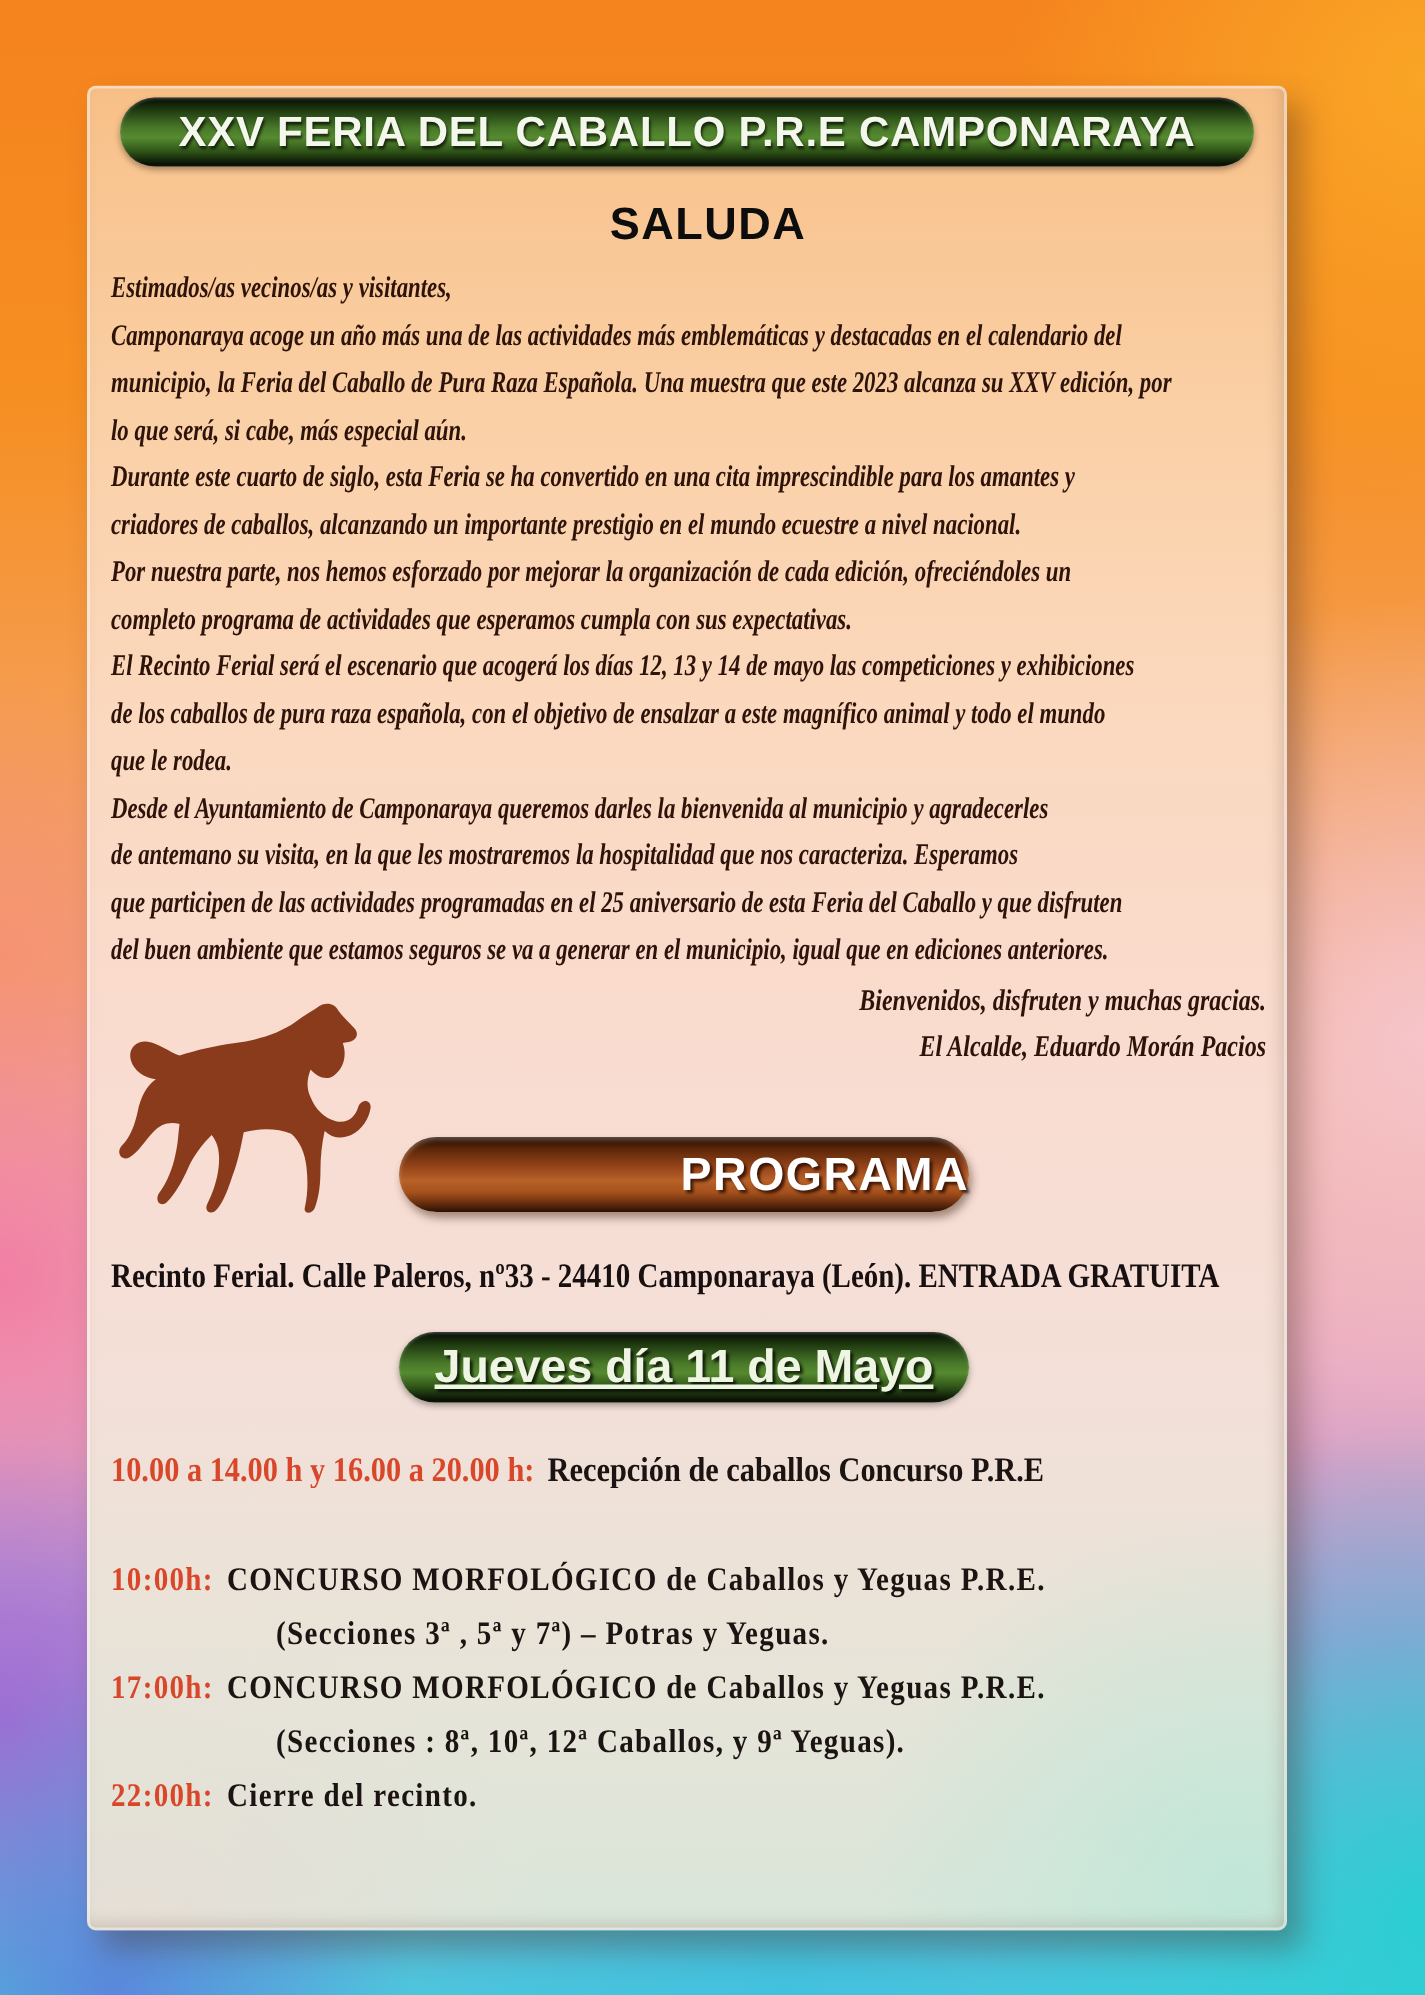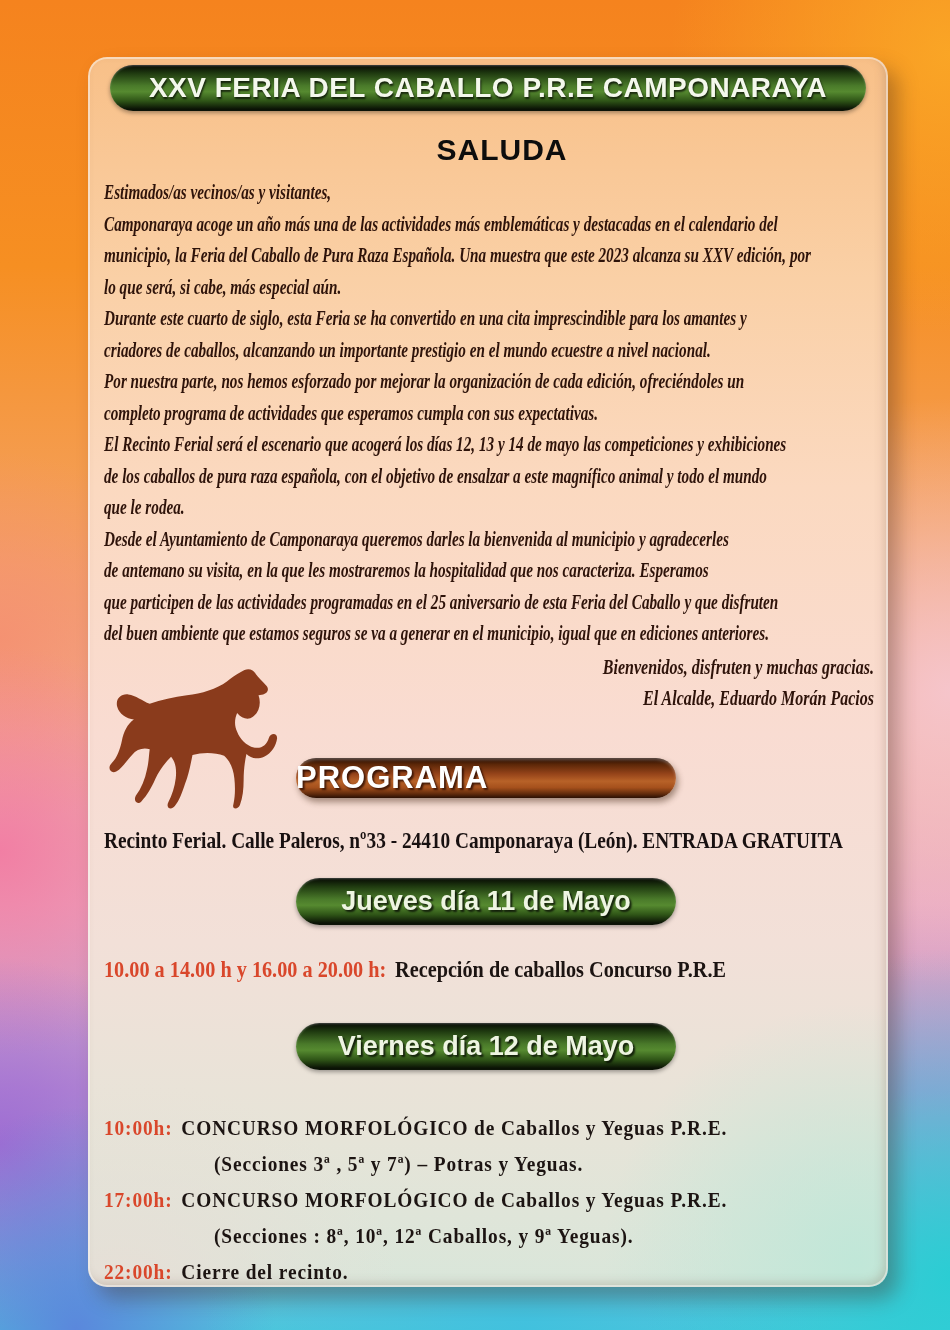--- a/index.html
+++ b/index.html
@@ -16,22 +16,22 @@
       radial-gradient(ellipse 50% 38% at 100% 96%, rgba(40,206,211,.95), rgba(40,206,211,0) 65%),
       radial-gradient(ellipse 48% 26% at 55% 100%, rgba(63,192,222,.85), rgba(63,192,222,0) 70%),
       radial-gradient(ellipse 30% 24% at 8% 100%,  rgba(91,132,220,.95), rgba(91,132,220,0) 70%),
       radial-gradient(ellipse 30% 20% at 0% 86%,   rgba(160,106,210,.95), rgba(160,106,210,0) 70%),
       radial-gradient(ellipse 32% 22% at 0% 64%,   rgba(242,122,162,.9), rgba(242,122,162,0) 70%),
       radial-gradient(ellipse 30% 20% at 0% 48%,   rgba(245,142,112,.85), rgba(245,142,112,0) 70%),
       linear-gradient(180deg,#f5831e 0%,#f68f22 20%,#f4a05c 40%,#f1ae9b 55%,#e9a9c0 68%,#b793d4 82%,#4fc7dc 100%);
   }
   
   .card{
-    position:absolute;left:88px;top:57px;width:800px;height:1230px;
-    border-radius:19px;overflow:hidden;
+    position:absolute;left:58px;top:57px;width:800px;height:1230px;
+    border-radius:6px;overflow:hidden;
     background:
       radial-gradient(ellipse 45% 30% at 96% 98%, rgba(191,231,216,.95), rgba(191,231,216,0) 70%),
       radial-gradient(ellipse 50% 24% at 4% 100%, rgba(232,222,214,.9), rgba(232,222,214,0) 70%),
       linear-gradient(180deg,#f8c088 0%,#fad0a6 18%,#fbd9c0 35%,#f9dcd2 55%,#f2e0d8 72%,#e6e4d8 88%,#d9e6da 100%);
     box-shadow:
       inset 0 0 0 2px rgba(255,255,255,.45),
       inset -4px -4px 10px rgba(120,90,70,.25),
       10px 12px 20px rgba(70,40,25,.35);
   }
   
@@ -44,22 +44,22 @@
     margin:8px auto 0 auto;width:756px;height:46px;border-radius:24px;
   }
   .title-pill span{
     font-family:"Liberation Sans", sans-serif;font-weight:bold;font-size:28px;
     color:#f4f8ec;letter-spacing:.5px;text-shadow:1px 2px 2px rgba(0,0,0,.7);white-space:nowrap;
   }
   .day-pill{
     margin:0 0 0 208px;width:380px;height:47px;border-radius:24px;
   }
   .day-pill span{
-    font-family:"Liberation Sans", sans-serif;font-weight:bold;font-size:27px;
-    color:#eef5e2;text-shadow:2px 2px 2px rgba(0,0,0,.75);white-space:nowrap;
+    font-family:"Liberation Sans", sans-serif;font-weight:bold;font-size:31px;
+    color:#eef5e2;text-shadow:2px 2px 2px rgba(0,0,0,.75);white-space:nowrap;text-decoration:underline;
   }
   
   .saluda{
     margin:22px 0 0 0;text-align:center;
     font-family:"Liberation Sans", sans-serif;font-weight:bold;font-size:30px;
     color:#0d0d0d;letter-spacing:1px;padding-left:28px;
   }
   .greeting{margin:10px 14px 0 16px;}
   .gl{
     font-style:italic;font-weight:700;font-size:20px;color:#2e130a;
@@ -69,22 +69,22 @@
   .signature{margin:2px 14px 0 0;}
   .sig{
     font-style:italic;font-weight:700;font-size:20px;color:#2e130a;
     line-height:31px;white-space:nowrap;text-align:right;
     transform:scaleX(.8);transform-origin:100% 50%;
   }
   
   .horse{position:absolute;left:18px;top:608px;width:186px;height:150px;}
   
   .programa-pill{
-    margin:44px 0 0 208px;width:380px;height:40px;border-radius:26px;
-    display:flex;align-items:center;justify-content:flex-start;
+    margin:44px 0 0 208px;width:380px;height:50px;border-radius:26px;
+    display:flex;align-items:center;justify-content:flex-end;
     background:linear-gradient(180deg,#200a02 0%,#5c2708 16%,#96441a 40%,#b86228 58%,#a5501c 74%,#5f2a0c 90%,#2a0f03 100%);
     box-shadow:2px 4px 6px rgba(60,30,10,.45), inset 0 2px 3px rgba(255,255,255,.28);
   }
   .programa-pill span{
     font-family:"Liberation Sans", sans-serif;font-weight:bold;font-size:31px;
     color:#ffffff;letter-spacing:1px;text-shadow:2px 2px 2px rgba(40,10,0,.8);white-space:nowrap;
   }
   .venue{
     margin:28px 0 22px 16px;
     font-weight:700;font-size:23px;color:#181010;line-height:30px;white-space:nowrap;
@@ -163,23 +163,20 @@
     <div class="venue">Recinto Ferial. Calle Paleros, nº33 - 24410 Camponaraya (León). ENTRADA GRATUITA</div>
 
     <div class="green-pill day-pill jueves">
       <span>Jueves día 11 de Mayo</span>
     </div>
 
     <div class="event-line thu">
       <span class="time">10.00 a 14.00 h y 16.00 a 20.00 h:</span><span>Recepción de caballos Concurso P.R.E</span>
     </div>
 
-    <div class="green-pill day-pill viernes">
-      <span>Viernes día 12 de Mayo</span>
-    </div>
 
     <div class="friday-block">
       <div class="event-line">
         <span class="time">10:00h:</span><span>CONCURSO MORFOLÓGICO de Caballos y Yeguas P.R.E.</span>
       </div>
       <div class="detail-line">(Secciones 3ª , 5ª y 7ª) – Potras y Yeguas.</div>
       <div class="event-line">
         <span class="time">17:00h:</span><span>CONCURSO MORFOLÓGICO de Caballos y Yeguas P.R.E.</span>
       </div>
       <div class="detail-line">(Secciones : 8ª, 10ª, 12ª Caballos, y 9ª Yeguas).</div>

